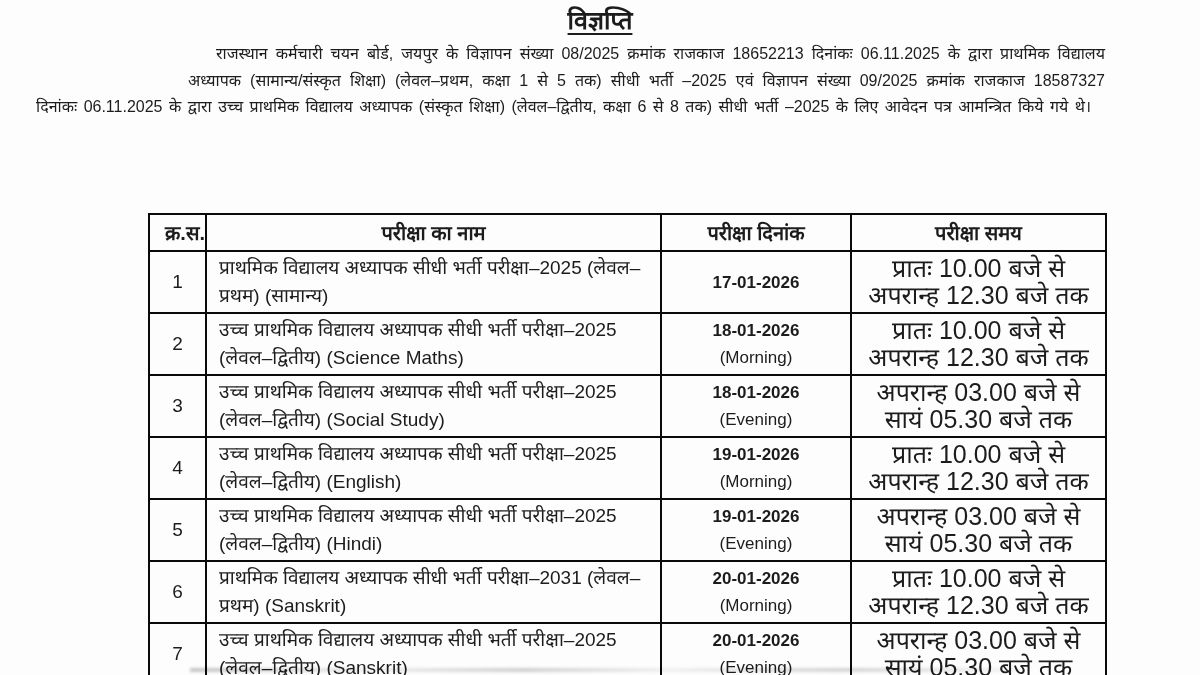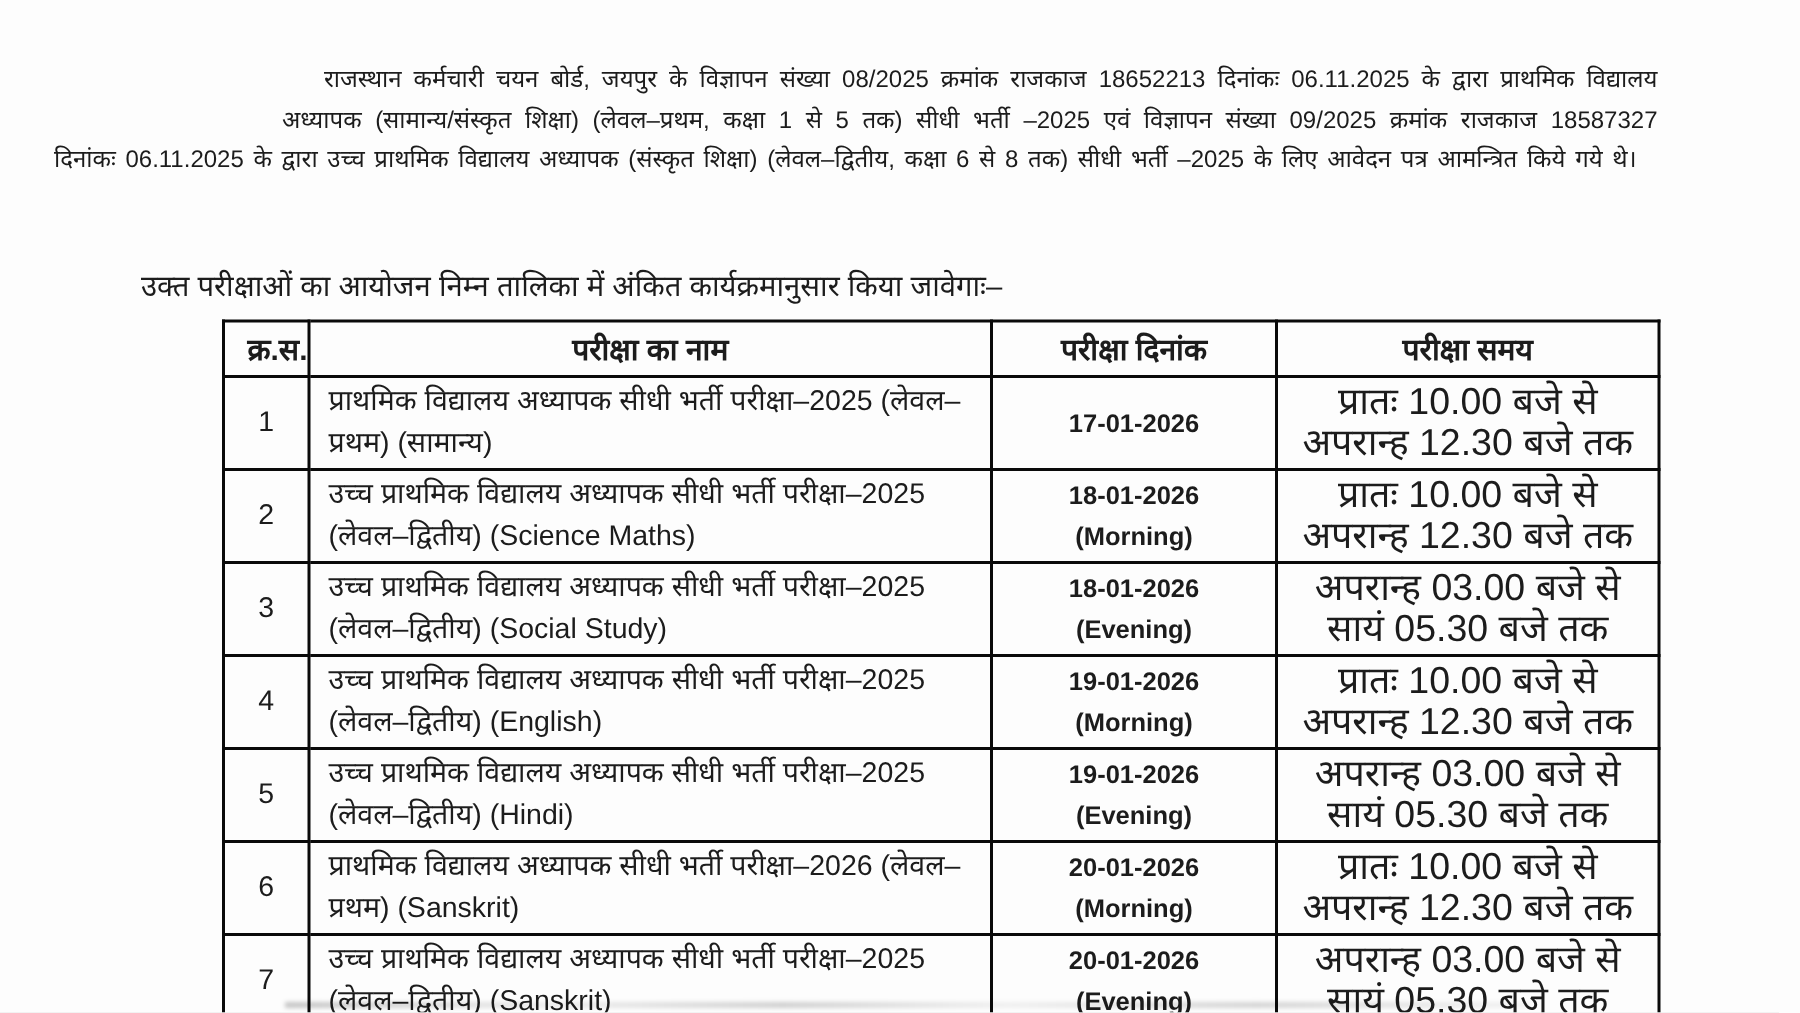--- a/index.html
+++ b/index.html
@@ -122,45 +122,45 @@
     padding:2px 15px;
   }
   table.schedule td { height:59px; }
   col.c-sno  { width:57px; }
   col.c-name { width:455px; }
   col.c-date { width:190px; }
   col.c-time { width:255px; }
   td.c-sno  { text-align:center; font-size:19px; }
   td.c-name { text-align:left; padding:2px 10px 2px 12px; line-height:28px;margin-top:45px; }
   td.c-date { text-align:center; font-weight:bold; font-size:17px; line-height:27px; }
-  td.c-date .session { font-weight:bold;text-align:center; }
+  td.c-date .session { font-weight:normal;text-align:center; }
   td.c-time { text-align:center; padding:2px 16px; line-height:27px; font-size:25px; }
 
   
   .bottom-smudge {
     position:absolute;
     left:190px; top:668px;
     width:830px; height:4px;
     background:linear-gradient(90deg,
       rgba(0,0,0,.22), rgba(0,0,0,.06) 22%,
       rgba(0,0,0,.18) 40%, rgba(0,0,0,.05) 58%,
       rgba(0,0,0,.16) 78%, rgba(0,0,0,.04));
     filter:blur(1.5px);
   }
 </style>
 </head>
 <body>
 
 <div class="page">
 
 
+  <h1 class="title">विज्ञप्ति</h1>
 
   <p class="intro"><span class="float-spacer"></span><span class="intro-text">राजस्थान कर्मचारी चयन बोर्ड, जयपुर के विज्ञापन संख्या 08/2025 क्रमांक राजकाज 18652213 दिनांकः 06.11.2025 के द्वारा प्राथमिक विद्यालय अध्यापक (सामान्य/संस्कृत शिक्षा) (लेवल–प्रथम, कक्षा 1 से 5 तक) सीधी भर्ती –2025 एवं विज्ञापन संख्या 09/2025 क्रमांक राजकाज 18587327 दिनांकः 06.11.2025 के द्वारा उच्च प्राथमिक विद्यालय अध्यापक (संस्कृत शिक्षा) (लेवल–द्वितीय, कक्षा 6 से 8 तक) सीधी भर्ती –2025 के लिए आवेदन पत्र आमन्त्रित किये गये थे।</span></p>
 
-  <p class="schedule-intro">उक्त परीक्षाओं का आयोजन निम्न तालिका में अंकित कार्यक्रमानुसार किया जावेगाः–</p>
 
   <table class="schedule">
     <colgroup>
       <col class="c-sno">
         <col class="c-name">
         <col class="c-date">
         <col class="c-time">
     </colgroup>
     <thead>
       <tr>
@@ -216,21 +216,21 @@
     <td class="c-name">उच्च प्राथमिक विद्यालय अध्यापक सीधी भर्ती परीक्षा–2025 (लेवल–द्वितीय) (Hindi)</td>
     <td class="c-date">
       <div>19-01-2026</div>
       <div class="session">(Evening)</div>
     </td>
     <td class="c-time">अपरान्ह 03.00 बजे से सायं 05.30 बजे तक</td>
   </tr>
 
   <tr>
     <td class="c-sno">6</td>
-    <td class="c-name">प्राथमिक विद्यालय अध्यापक सीधी भर्ती परीक्षा–2026 (लेवल–प्रथम) (Sanskrit)</td>
+    <td class="c-name">प्राथमिक विद्यालय अध्यापक सीधी भर्ती परीक्षा–2031 (लेवल–प्रथम) (Sanskrit)</td>
     <td class="c-date">
       <div>20-01-2026</div>
       <div class="session">(Morning)</div>
     </td>
     <td class="c-time">प्रातः 10.00 बजे से अपरान्ह 12.30 बजे तक</td>
   </tr>
 
   <tr>
     <td class="c-sno">7</td>
     <td class="c-name">उच्च प्राथमिक विद्यालय अध्यापक सीधी भर्ती परीक्षा–2025 (लेवल–द्वितीय) (Sanskrit)</td>

